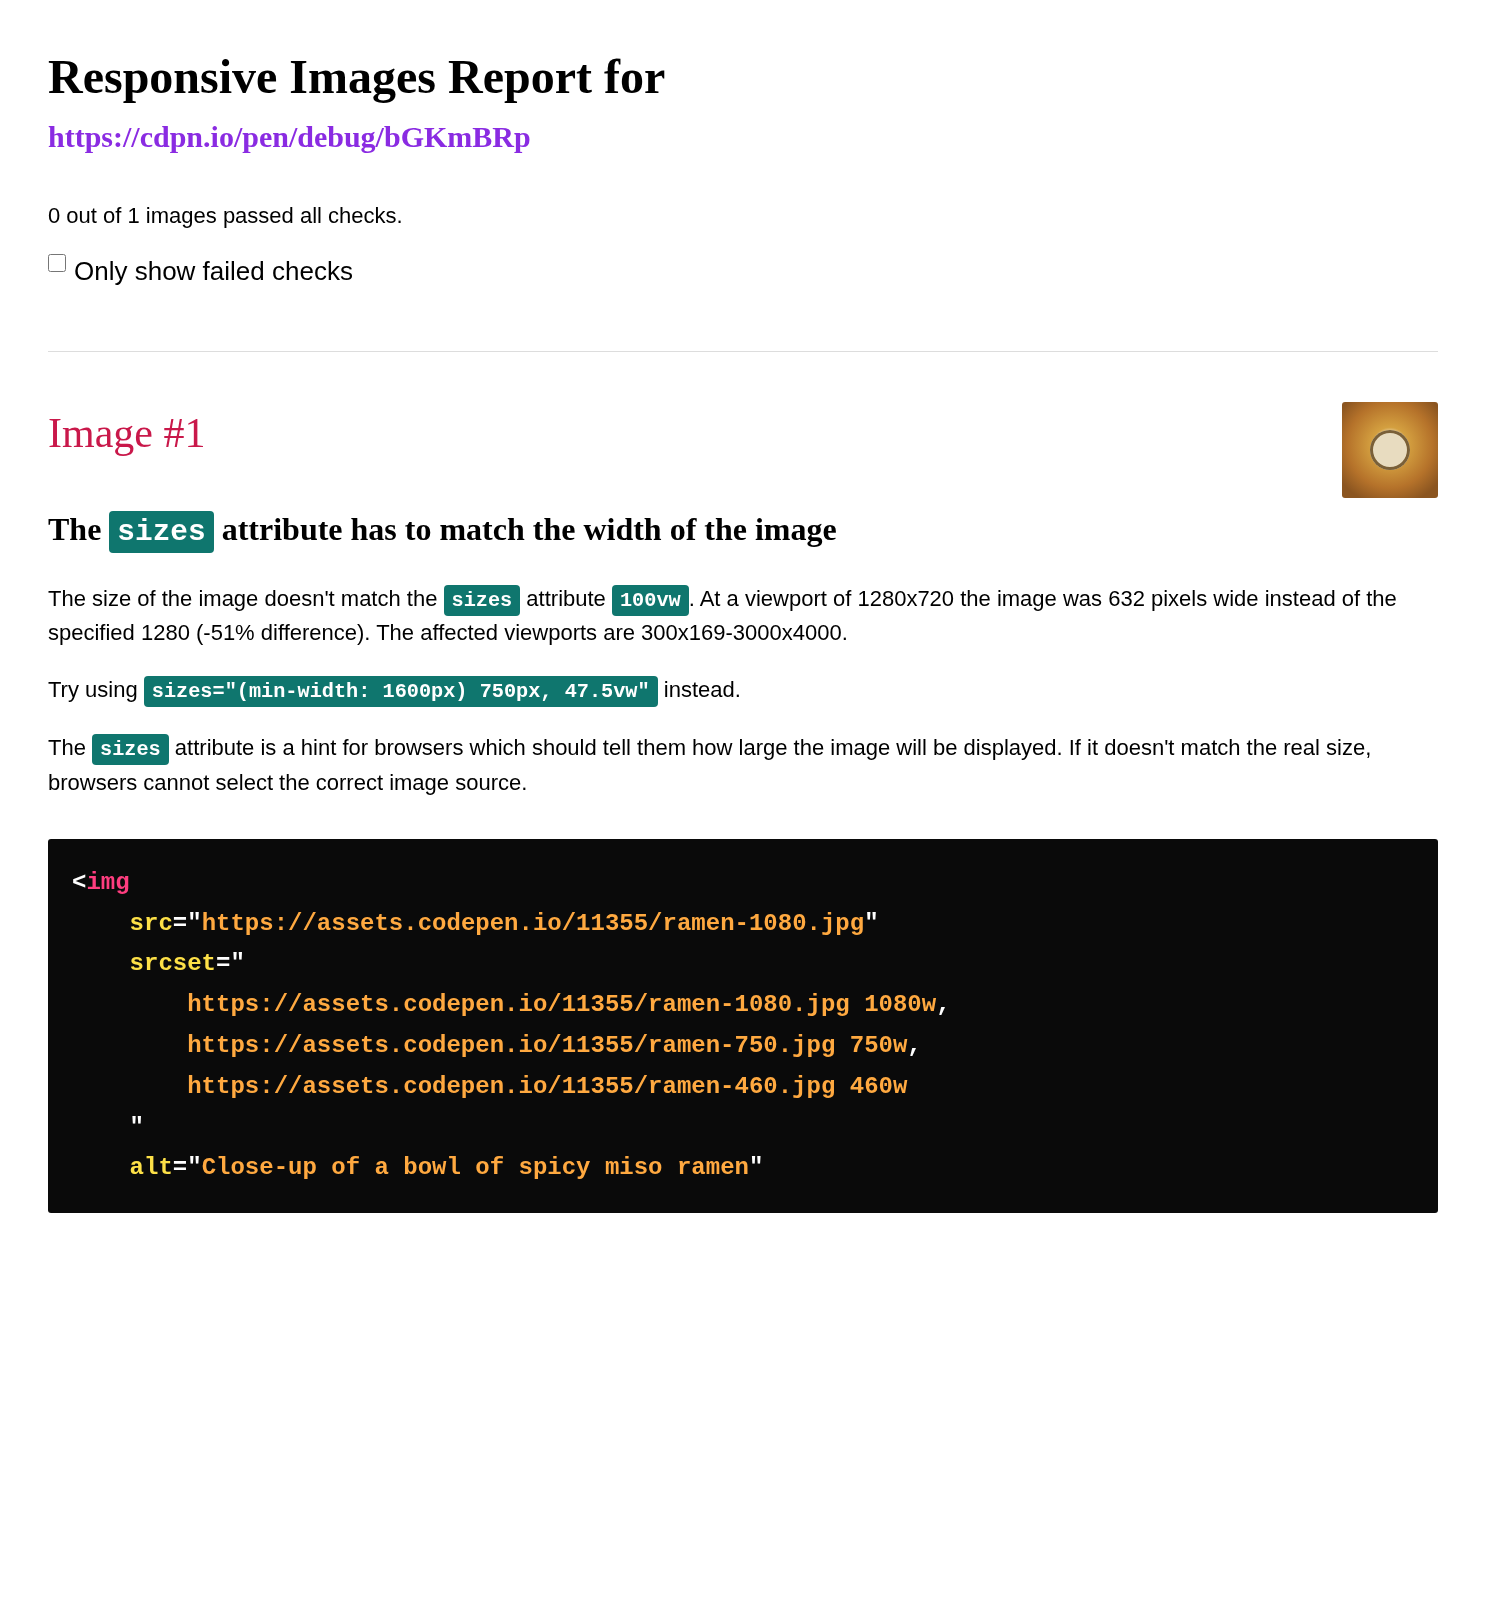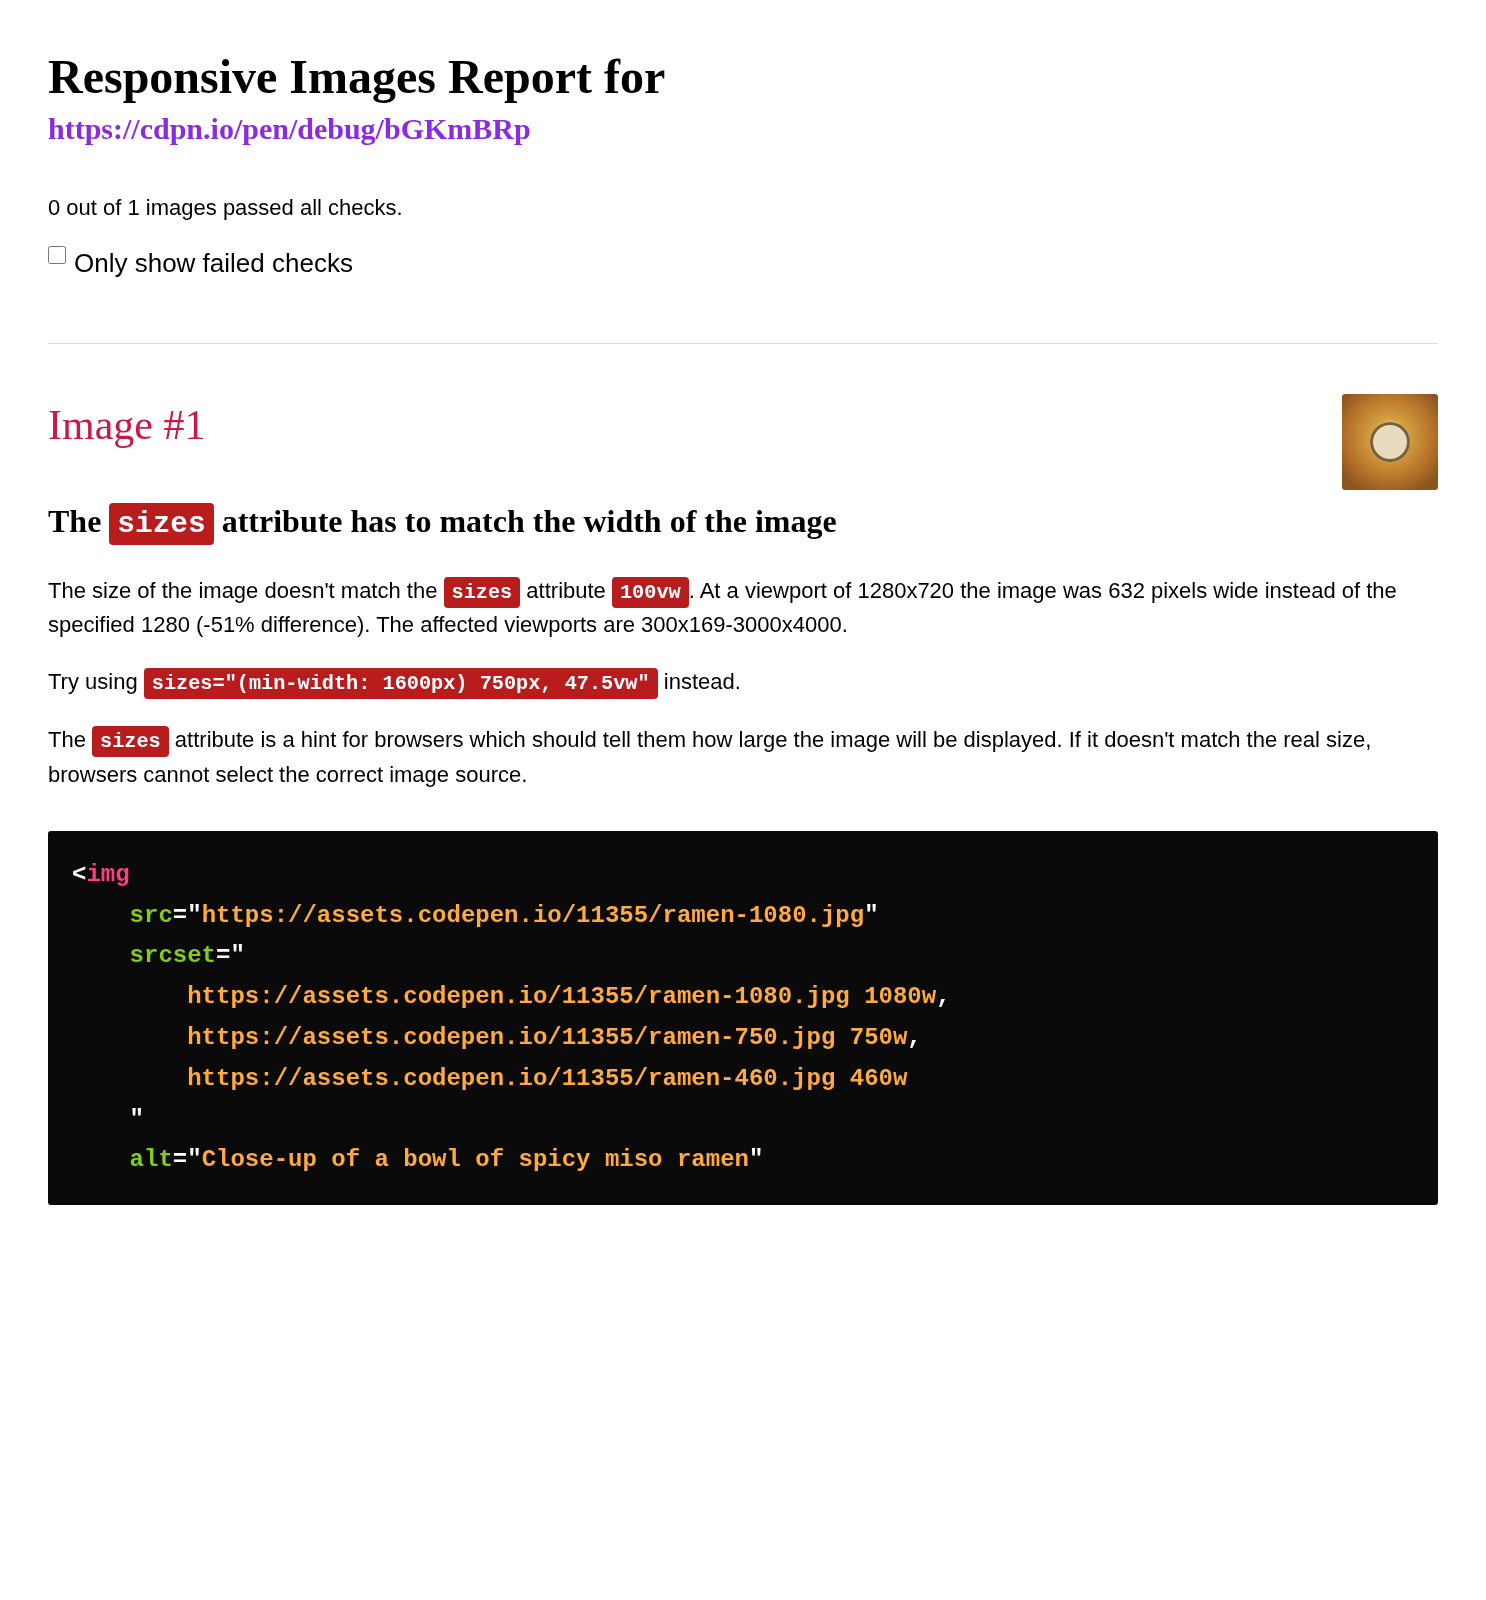--- a/index.html
+++ b/index.html
@@ -14,20 +14,21 @@
       padding: 48px;
       max-width: 1486px;
       font-size: 22px;
       line-height: 1.5;
     }
     h1 {
       font-family: Georgia, "Times New Roman", serif;
       font-weight: bold;
       font-size: 48px;
       line-height: 1.2;
+      margin-bottom: 8px;
     }
     .page-url {
       font-family: Georgia, "Times New Roman", serif;
       font-weight: bold;
       font-size: 30px;
       color: #8a2be2;
       margin-bottom: 40px;
       display: inline-block;
     }
     .summary-line {
@@ -88,21 +89,21 @@
       font-size: 32px;
       margin-bottom: 28px;
     }
     .paragraph {
       font-size: 22px;
       line-height: 1.5;
       margin-bottom: 24px;
     }
     code.inline {
       font-family: "Courier New", Courier, monospace;
-      background: #b91c1c;
+      background: #0f766e;
       color: #ffffff;
       padding: 4px 8px;
       border-radius: 4px;
       font-weight: bold;
       font-size: 0.92em;
       white-space: nowrap;
     }
     .code-block {
       background: #0a0a0a;
       color: #ffffff;
@@ -111,21 +112,21 @@
       font-size: 24px;
       padding: 24px;
       border-radius: 3px;
       margin-top: 40px;
       line-height: 1.7;
       overflow-x: auto;
       white-space: pre;
     }
     .tok-bracket { color: #ffffff; }
     .tok-tag { color: #ff3d7f; }
-    .tok-attr { color: #84cc16; }
+    .tok-attr { color: #fde047; }
     .tok-eq { color: #ffffff; }
     .tok-quote { color: #ffffff; }
     .tok-str { color: #ffa940; }
   </style>
 </head>
 <body>
 
 
 
 <h1>Responsive Images Report for</h1>

